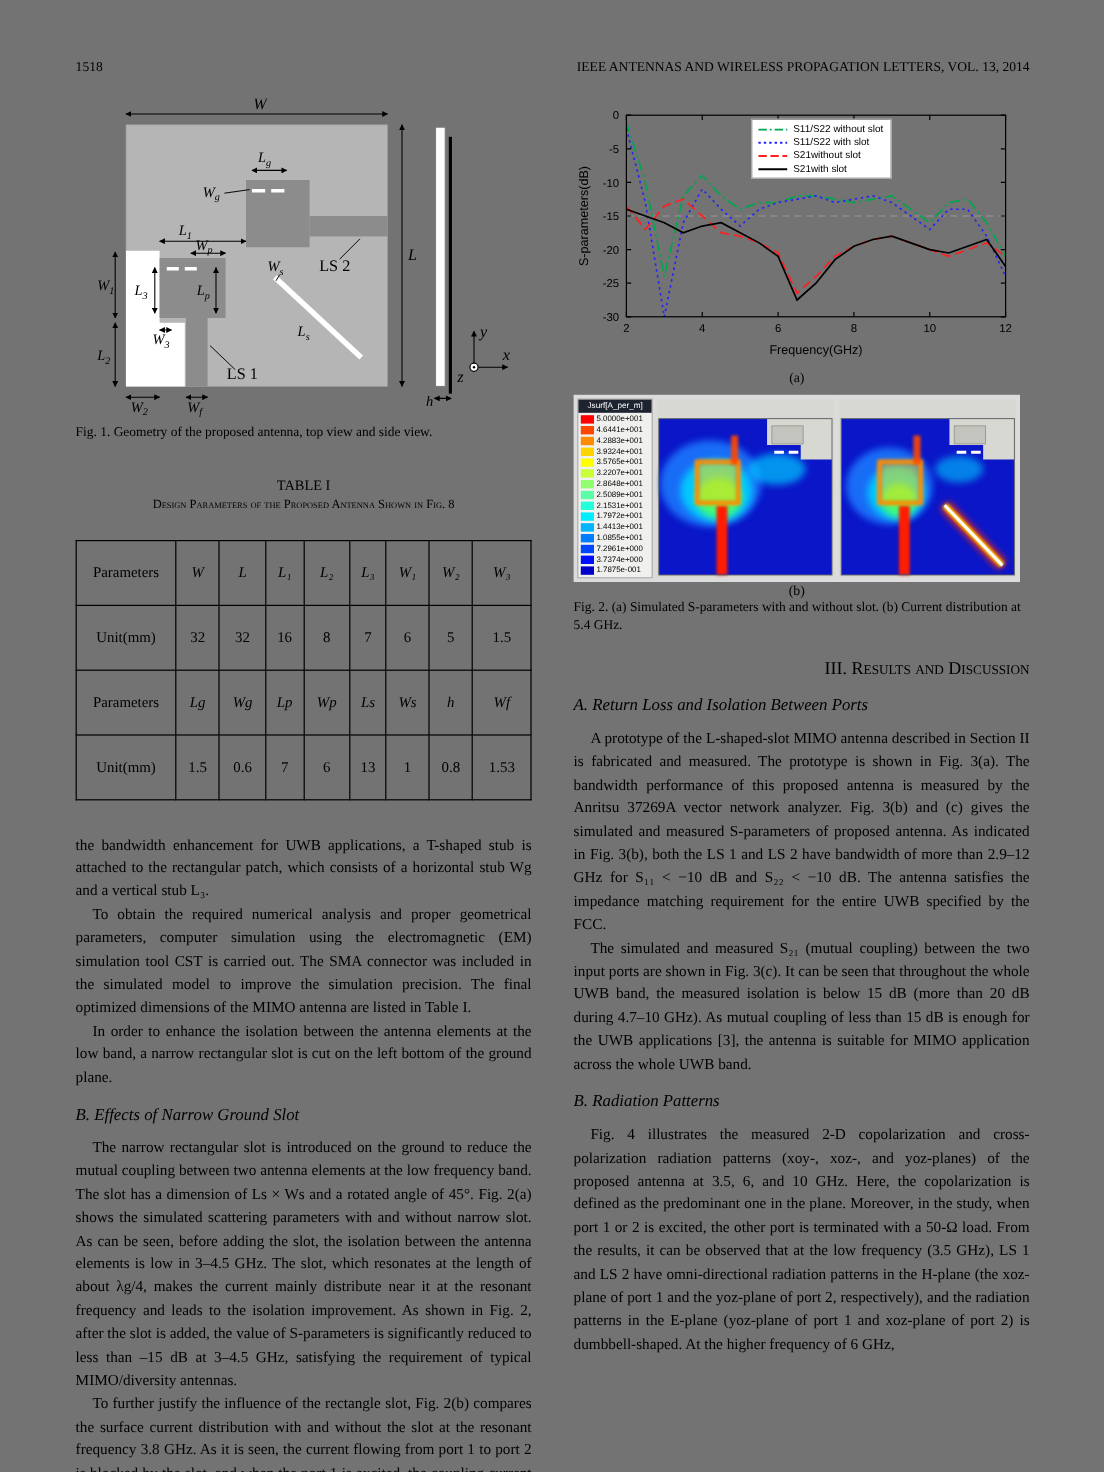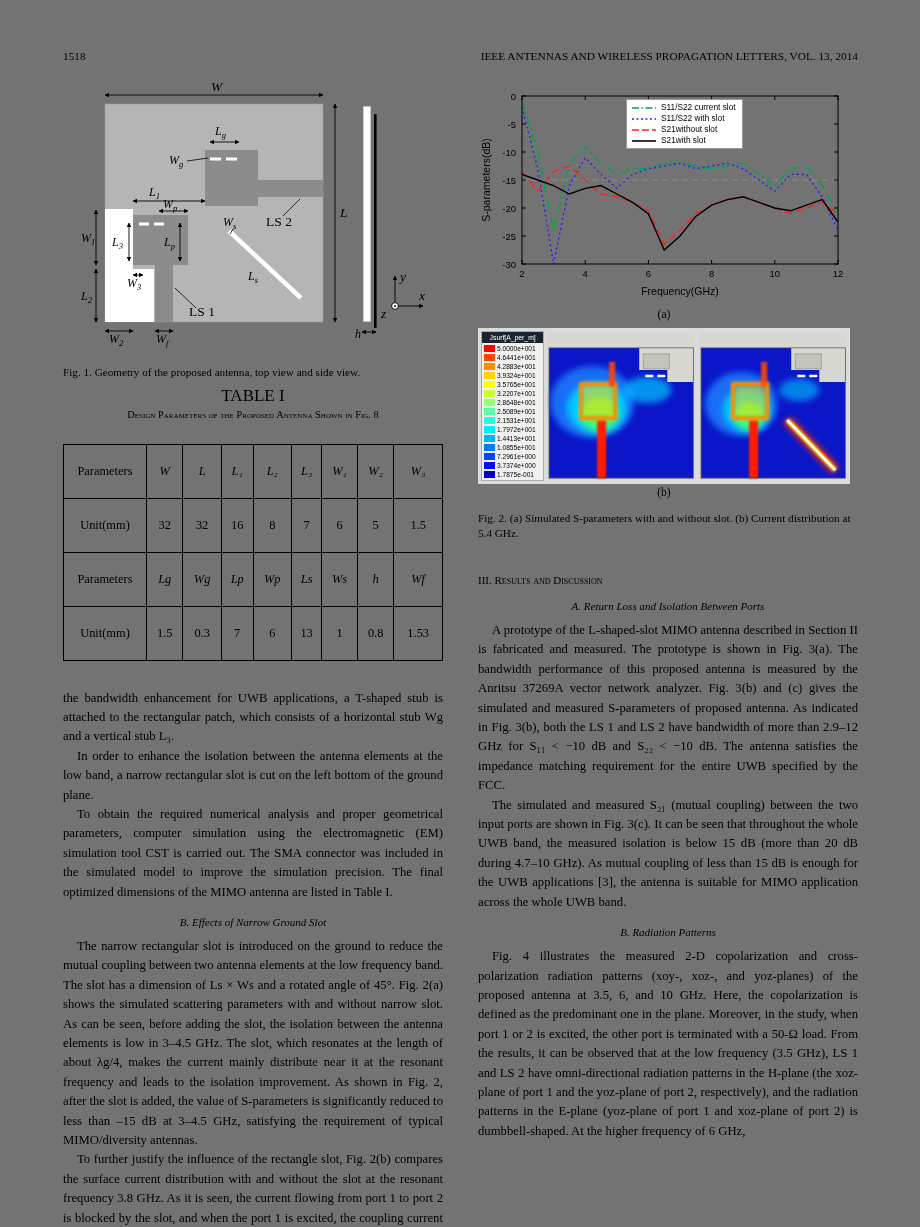--- a/index.html
+++ b/index.html
@@ -5,29 +5,29 @@
   html,body{margin:0;padding:0;background:#fff;}
   .page{position:relative;width:920px;height:1227px;background:#737373;overflow:hidden;
         font-family:"Liberation Serif","DejaVu Serif",serif;color:#000;text-decoration:underline;}
   .page-header{position:absolute;top:50px;left:63px;width:795px;display:flex;
         justify-content:space-between;font-size:11.3px;}
   .col{position:absolute;width:380px;}
   .col-left{left:63px;top:82px;}
   .col-right{left:478px;top:88px;}
   p.body{font-size:12.7px;line-height:19.4px;text-align:justify;margin:0 0 0 0;}
   p.ind{text-indent:14px;}
-  .caption{font-size:11.2px;line-height:14.5px;margin-top:13px;}
-  .tbl-label{text-align:center;font-size:17px;margin-top:6px;}
+  .caption{font-size:11.2px;line-height:14.5px;}
+  .tbl-label{text-align:center;font-size:12px;margin-top:29px;}
   .tbl-title{text-align:center;font-variant:small-caps;font-size:10.4px;margin-top:3px;margin-bottom:24px;}
   table.params{border-collapse:collapse;width:100%;font-size:12.4px;}
   table.params td{border:1px solid #000;text-align:center;padding:19px 1px;}
   table.params td.rowlabel{width:80px;}
   table.params td.var{font-style:italic;}
-  .sec-head{text-align:left;font-variant:small-caps;font-size:11px;margin:34px 0 12px 0;}
-  .sub-head{font-style:italic;font-size:11px;margin:14px 0 9px 0;text-align:center;}
+  .sec-head{text-align:right;font-variant:small-caps;font-size:15px;margin:22px 0 12px 0;}
+  .sub-head{font-style:italic;font-size:14px;margin:14px 0 9px 0;}
   .body-block{margin-top:28px;}
   
   .fig1 svg text{font-family:"Liberation Serif","DejaVu Serif",serif;font-size:12px;}
   .fig1 .var{font-style:italic;}
   .fig1 .sub{font-size:8.5px;}
   .fig1 .big{font-size:13.5px;}
   .fig1 .dim{stroke:#000;stroke-width:0.9;}
   .fig1 .leader{stroke:#000;stroke-width:0.8;}
   
   .chart-wrap{position:relative;width:372px;}
@@ -167,36 +167,36 @@
               <td class="var">Lp</td>
               <td class="var">Wp</td>
               <td class="var">Ls</td>
               <td class="var">Ws</td>
               <td class="var">h</td>
               <td class="var">Wf</td>
             </tr>
             <tr>
               <td class="rowlabel">Unit(mm)</td>
               <td>1.5</td>
-              <td>0.3</td>
+              <td>0.6</td>
               <td>7</td>
               <td>6</td>
               <td>13</td>
               <td>1</td>
               <td>0.8</td>
               <td>1.53</td>
             </tr>
           </tbody>
       </table>
     </div>
 
     <div class="body-block">
       <p class="body">the bandwidth enhancement for UWB applications, a T-shaped stub is attached to the rectangular patch, which consists of a horizontal stub Wg and a vertical stub L₃.</p>
+      <p class="body ind">To obtain the required numerical analysis and proper geometrical parameters, computer simulation using the electromagnetic (EM) simulation tool CST is carried out. The SMA connector was included in the simulated model to improve the simulation precision. The final optimized dimensions of the MIMO antenna are listed in Table I.</p>
       <p class="body ind">In order to enhance the isolation between the antenna elements at the low band, a narrow rectangular slot is cut on the left bottom of the ground plane.</p>
-      <p class="body ind">To obtain the required numerical analysis and proper geometrical parameters, computer simulation using the electromagnetic (EM) simulation tool CST is carried out. The SMA connector was included in the simulated model to improve the simulation precision. The final optimized dimensions of the MIMO antenna are listed in Table I.</p>
       <div class="sub-head">B. Effects of Narrow Ground Slot</div>
       <p class="body ind">The narrow rectangular slot is introduced on the ground to reduce the mutual coupling between two antenna elements at the low frequency band. The slot has a dimension of Ls × Ws and a rotated angle of 45°. Fig. 2(a) shows the simulated scattering parameters with and without narrow slot. As can be seen, before adding the slot, the isolation between the antenna elements is low in 3–4.5 GHz. The slot, which resonates at the length of about λg/4, makes the current mainly distribute near it at the resonant frequency and leads to the isolation improvement. As shown in Fig. 2, after the slot is added, the value of S-parameters is significantly reduced to less than –15 dB at 3–4.5 GHz, satisfying the requirement of typical MIMO/diversity antennas.</p>
       <p class="body ind">To further justify the influence of the rectangle slot, Fig. 2(b) compares the surface current distribution with and without the slot at the resonant frequency 3.8 GHz. As it is seen, the current flowing from port 1 to port 2 is blocked by the slot, and when the port 1 is excited, the coupling current on the LS 2 is reduced significantly. The effect is the same as that from port 2 to port 1.</p>
     </div>
   </div>
 
   <div class="col col-right">
 
     <div class="chart-wrap">
       <svg id="sparam-svg" width="372" height="214" viewBox="0 0 372 214">
@@ -246,21 +246,21 @@
           <line x1="360" y1="176" x2="356" y2="176" stroke="#000" stroke-width="1"></line>
           <text x="38" y="179.5" text-anchor="end" class="tick">-30</text>
           <text x="12" y="92" class="axlab" text-anchor="middle" transform="rotate(-90 12 92)">S-parameters(dB)</text>
           <text x="202" y="207" class="axlab" text-anchor="middle">Frequency(GHz)</text>
         </svg>
       <div class="legend" id="chart-legend">
           <div class="legend-item">
             <svg width="26" height="8">
               <line x1="1" y1="4" x2="25" y2="4" stroke="#00a651" stroke-width="1.6" stroke-dasharray="7 2.5 1.5 2.5"></line>
             </svg>
-            <span>S11/S22 current slot</span>
+            <span>S11/S22 without slot</span>
           </div>
           <div class="legend-item">
             <svg width="26" height="8">
               <line x1="1" y1="4" x2="25" y2="4" stroke="#2323ff" stroke-width="1.6" stroke-dasharray="2 2.5"></line>
             </svg>
             <span>S11/S22 with slot</span>
           </div>
           <div class="legend-item">
             <svg width="26" height="8">
               <line x1="1" y1="4" x2="25" y2="4" stroke="#ff2020" stroke-width="1.6" stroke-dasharray="7 3"></line>

